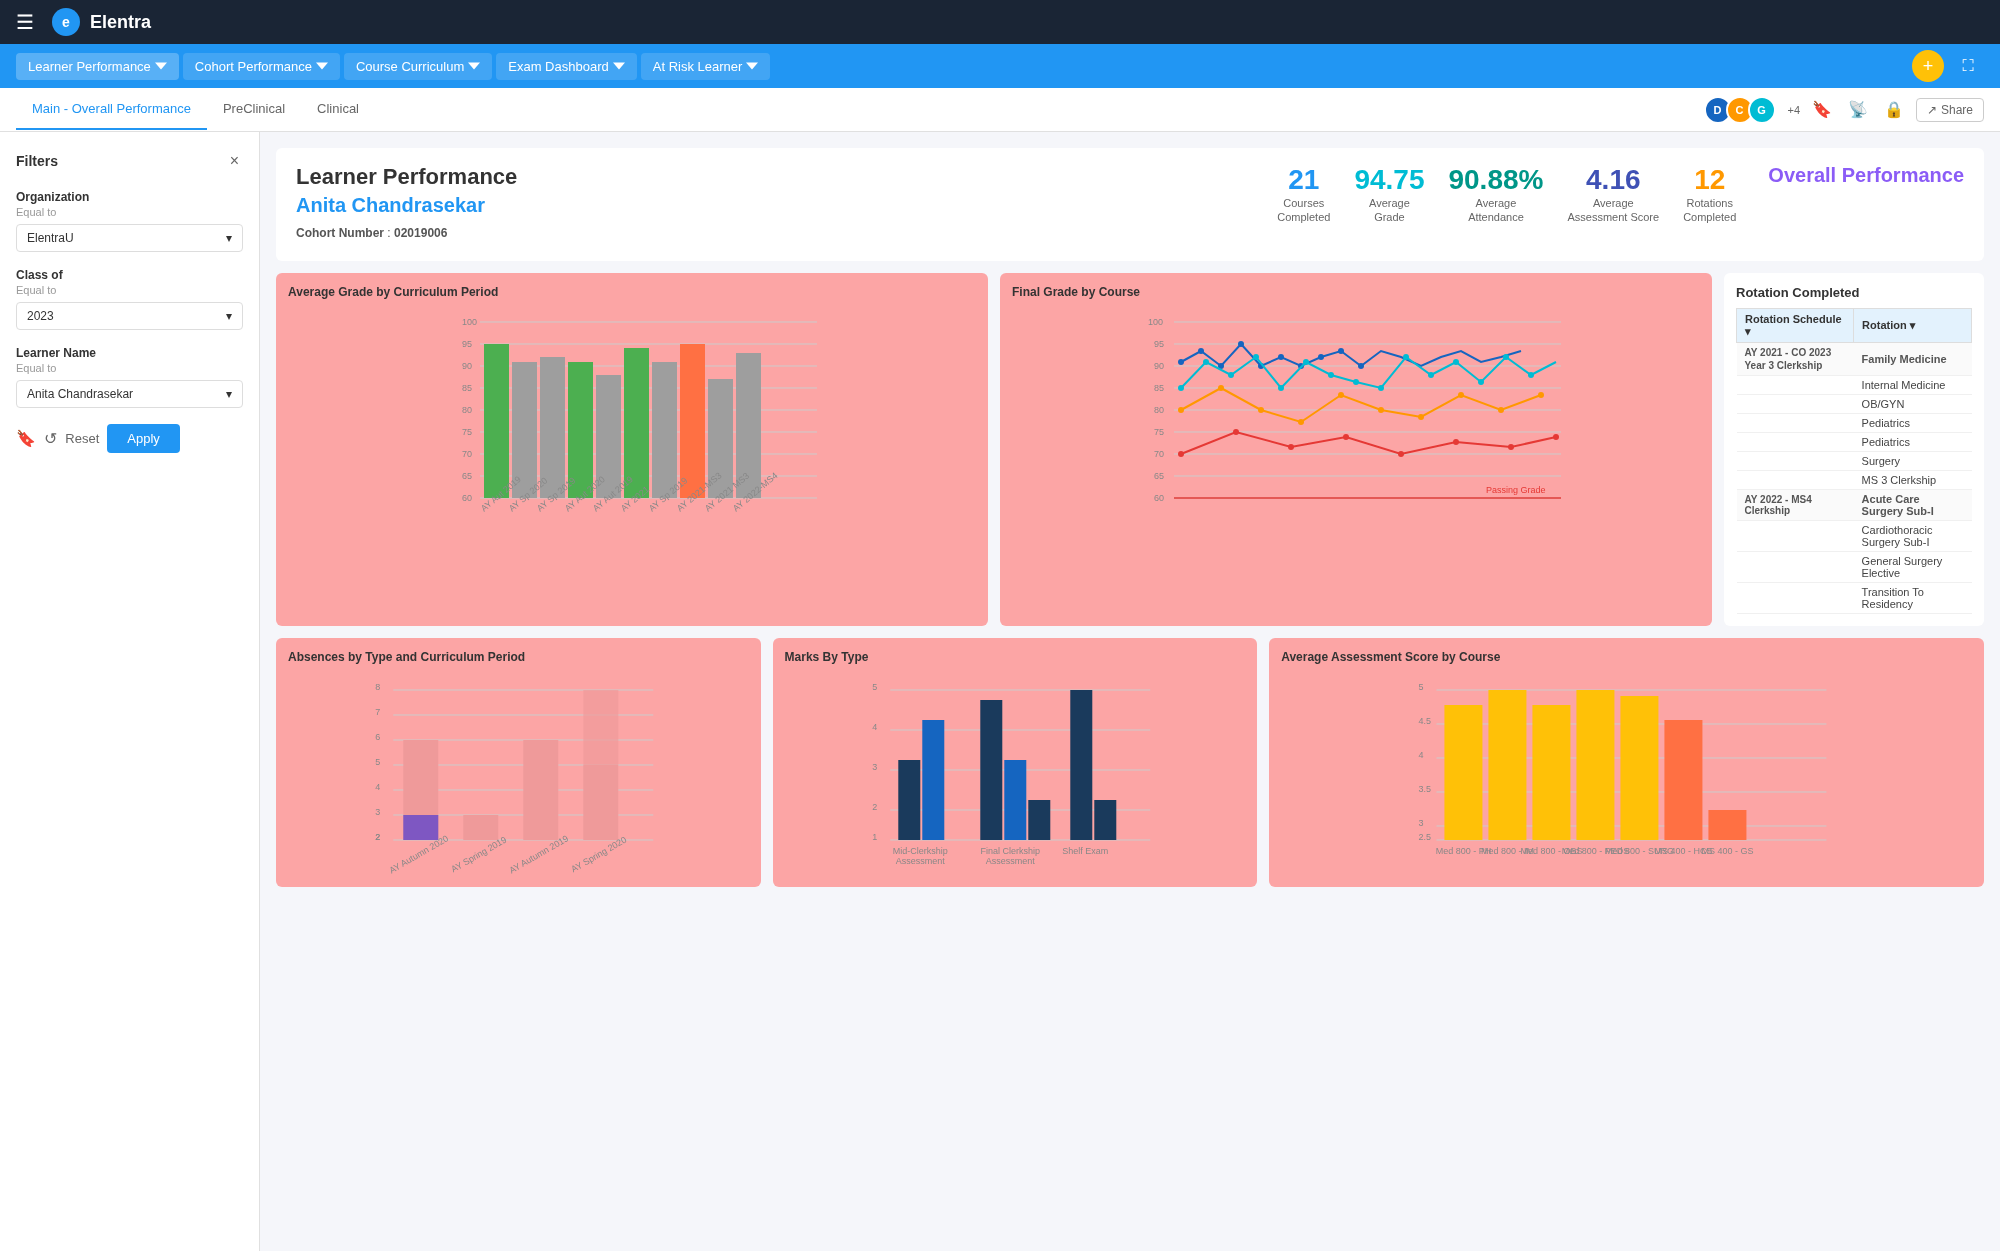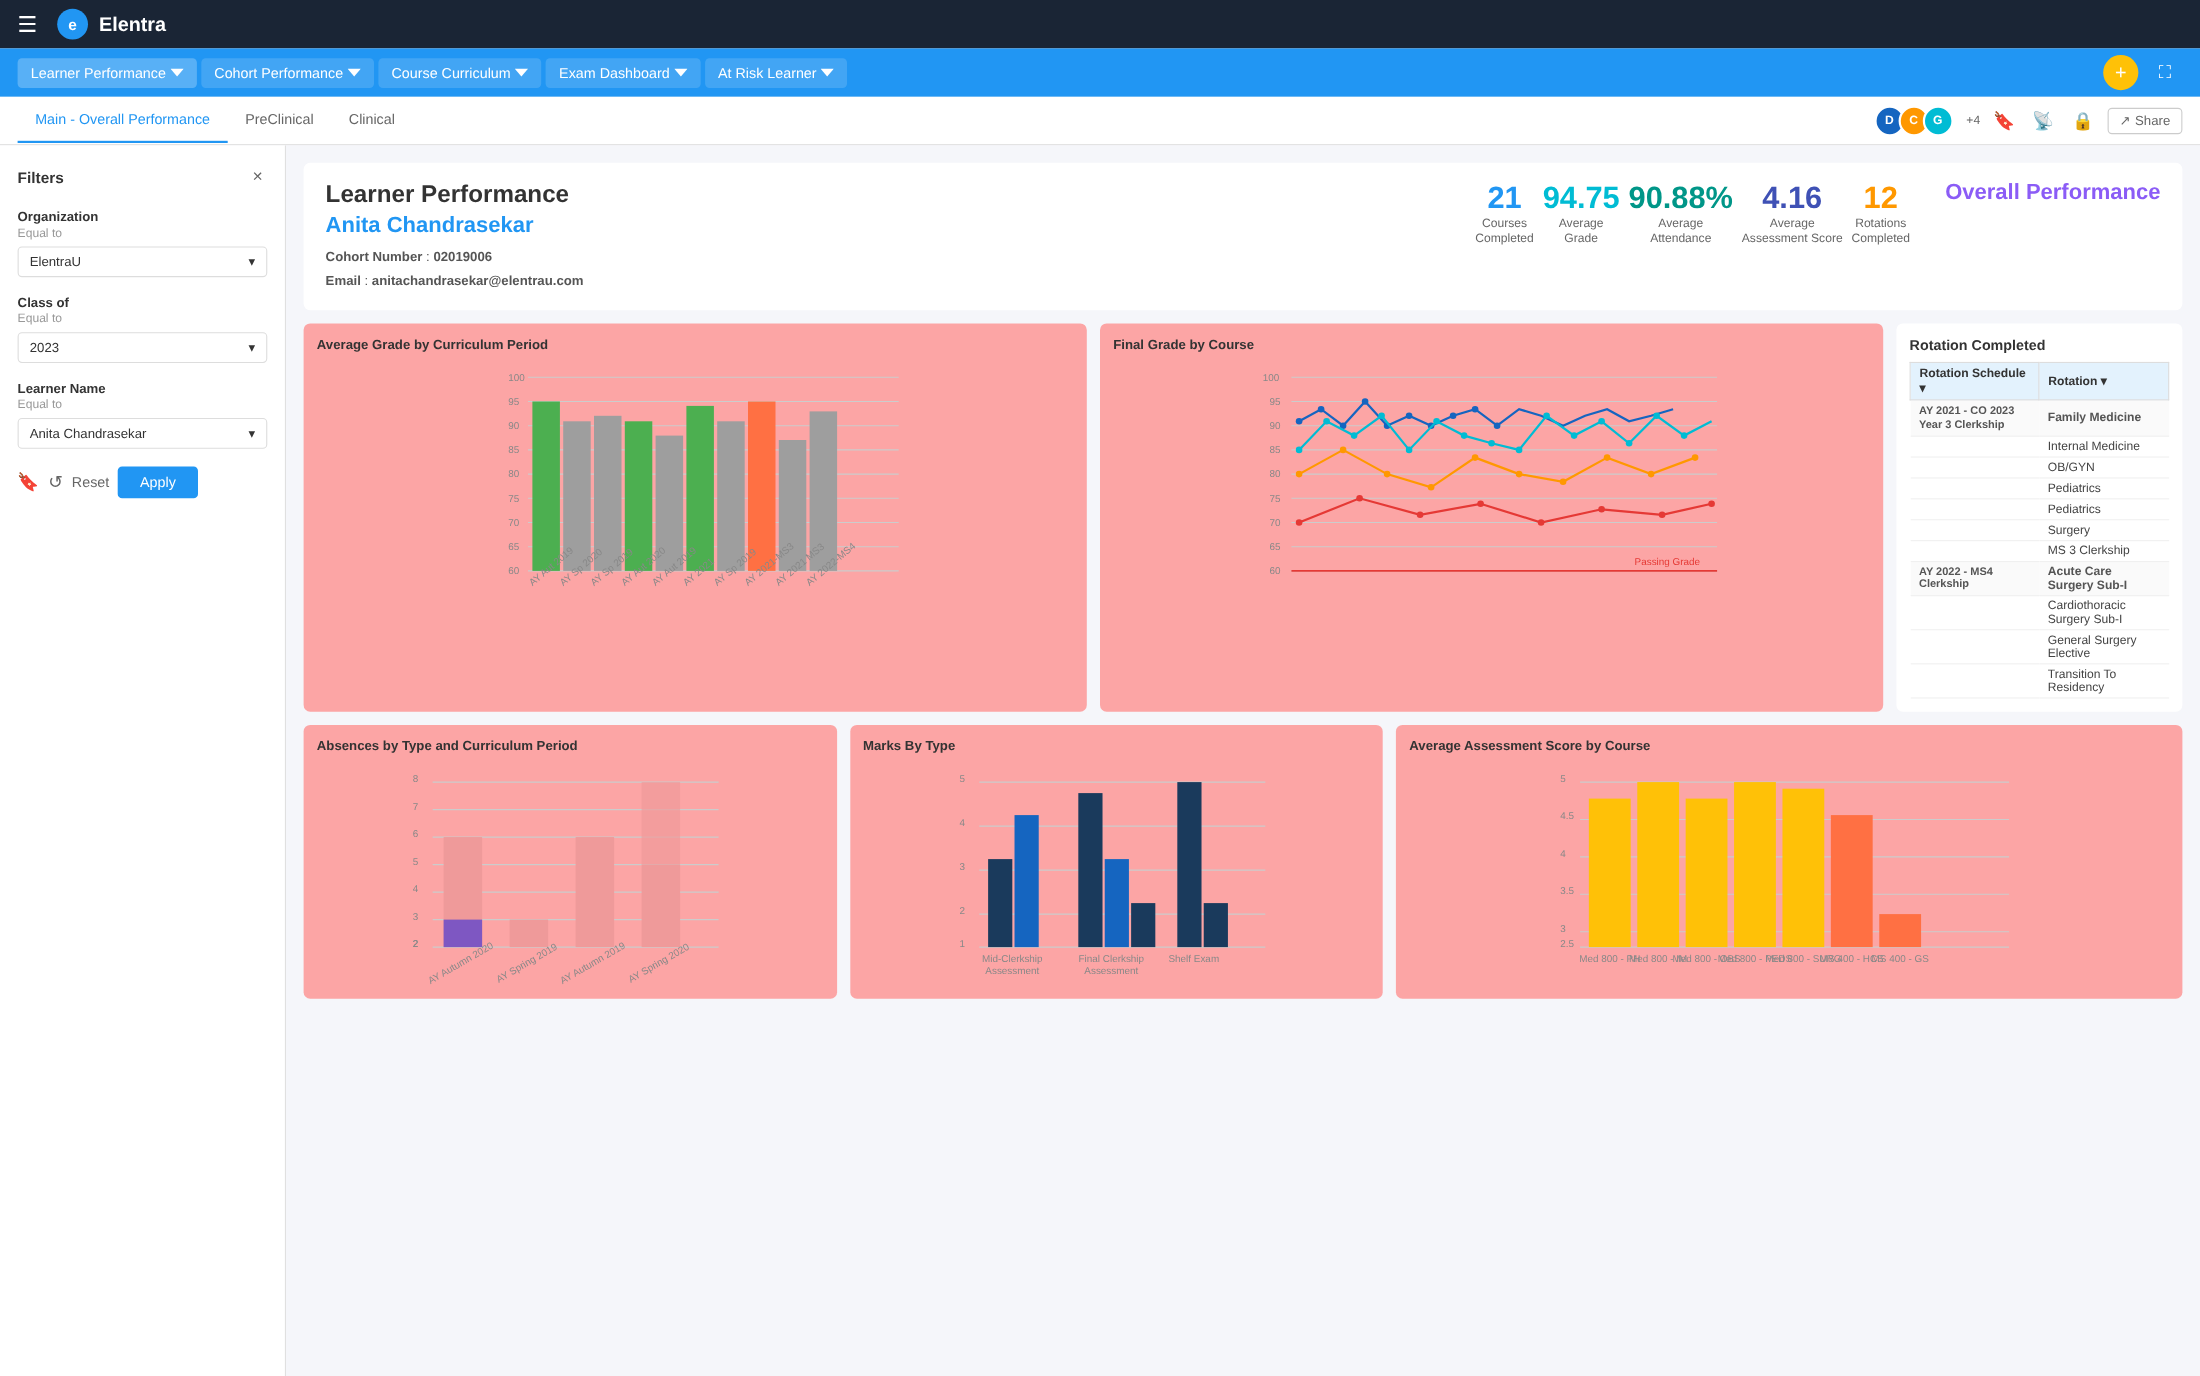--- a/index.html
+++ b/index.html
@@ -115,21 +115,21 @@
     .learner-title { font-size: 22px; font-weight: 600; color: #333; margin-bottom: 4px; }
     .learner-name { font-size: 20px; font-weight: 700; color: #2196f3; margin-bottom: 6px; }
     .learner-meta { font-size: 12px; color: #555; line-height: 1.8; }
     .learner-meta span { font-weight: 600; }
     .perf-title { font-size: 20px; font-weight: 600; color: #8b5cf6; text-align: right; white-space: nowrap; }
 
     
     .stats-row {
       display: flex;
       align-items: center;
-      gap: 8px;
+      gap: 24px;
       margin-left: 48px;
     }
     .stat-item { text-align: center; }
     .stat-value { font-size: 28px; font-weight: 700; }
     .stat-value.blue { color: #2196f3; }
     .stat-value.cyan { color: #00bcd4; }
     .stat-value.teal { color: #009688; }
     .stat-value.indigo { color: #3f51b5; }
     .stat-value.orange { color: #ff9800; }
     .stat-label { font-size: 11px; color: #666; line-height: 1.3; text-align: center; }
@@ -296,21 +296,20 @@
   </div>
 
   <div class="content">
 
     <div class="learner-header">
       <div class="learner-info">
         <div class="learner-title">Learner Performance</div>
         <div class="learner-name">Anita Chandrasekar</div>
         <div class="learner-meta">
           <div><span>Cohort Number</span> : <span>02019006</span></div>
-          <div><span>Email</span> : <span>anitachandrasekar@elentrau.com</span></div>
         </div>
       </div>
       <div class="stats-row">
         <div class="stat-item">
           <div class="stat-value blue">21</div>
           <div class="stat-label">Courses<br>Completed</div>
         </div>
         <div class="stat-item">
           <div class="stat-value cyan">94.75</div>
           <div class="stat-label">Average<br>Grade</div>

